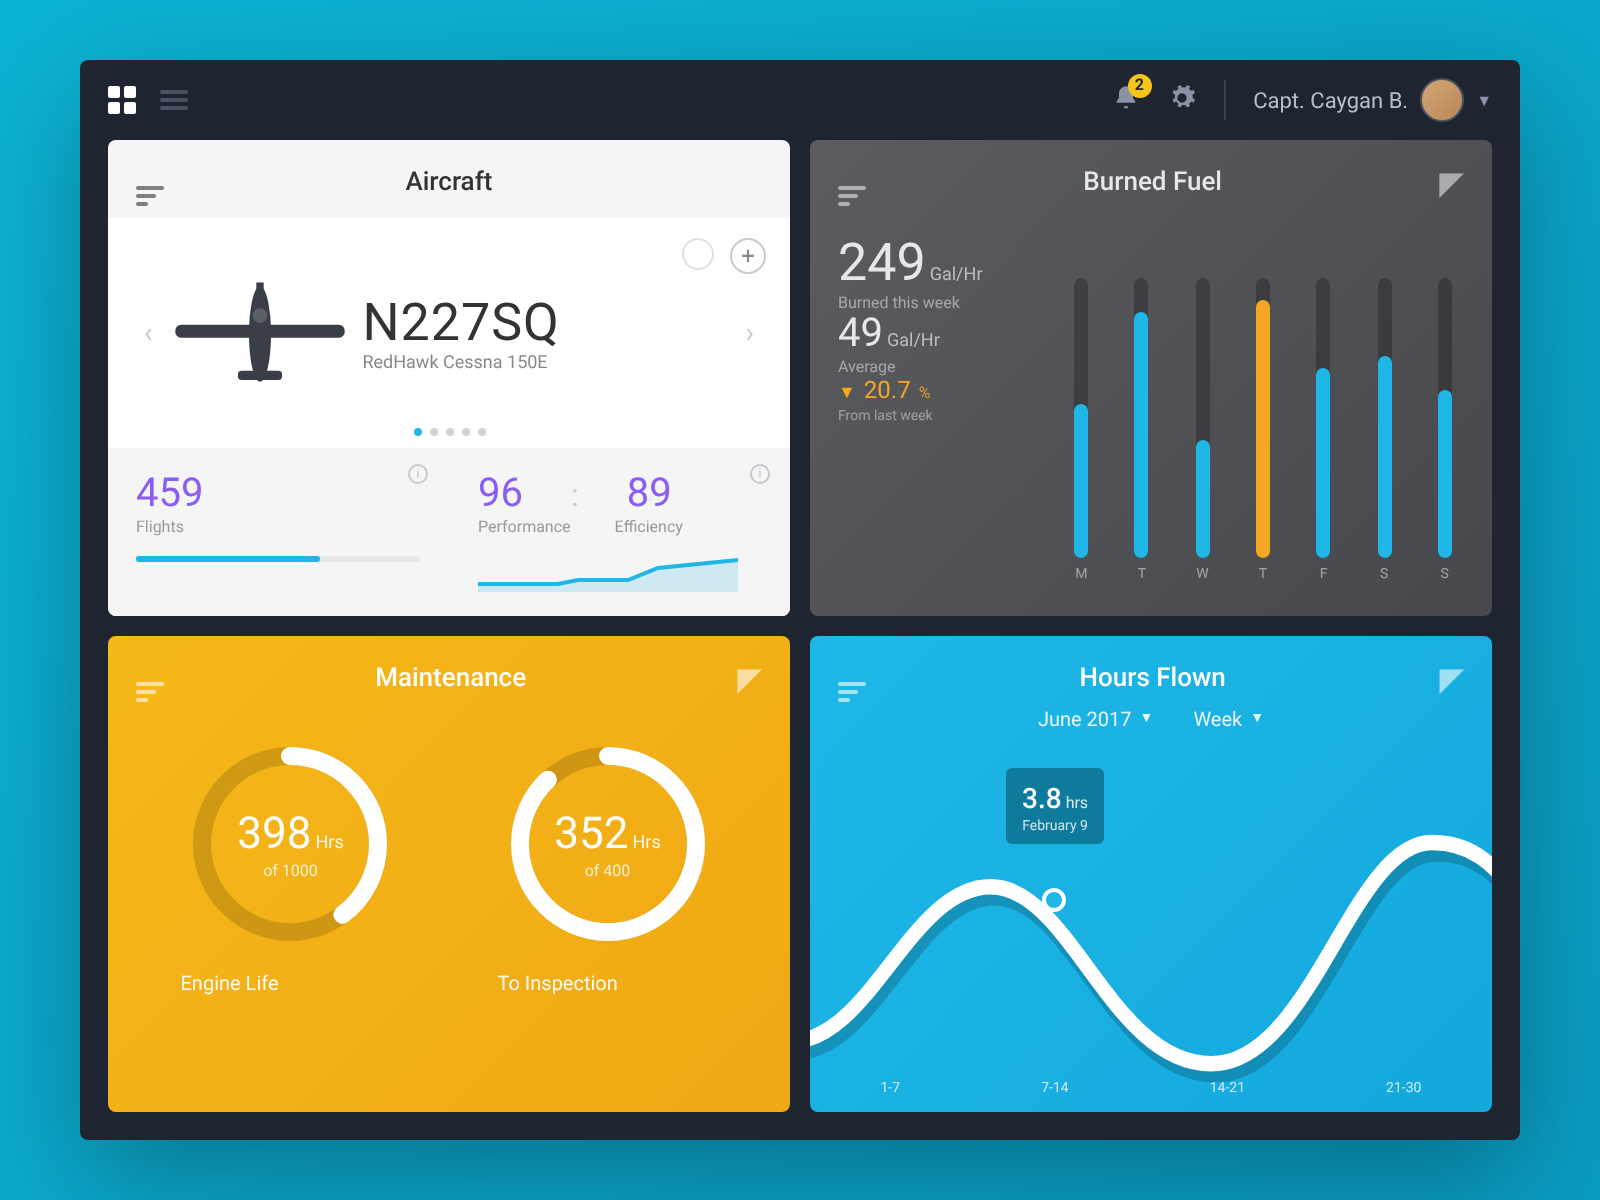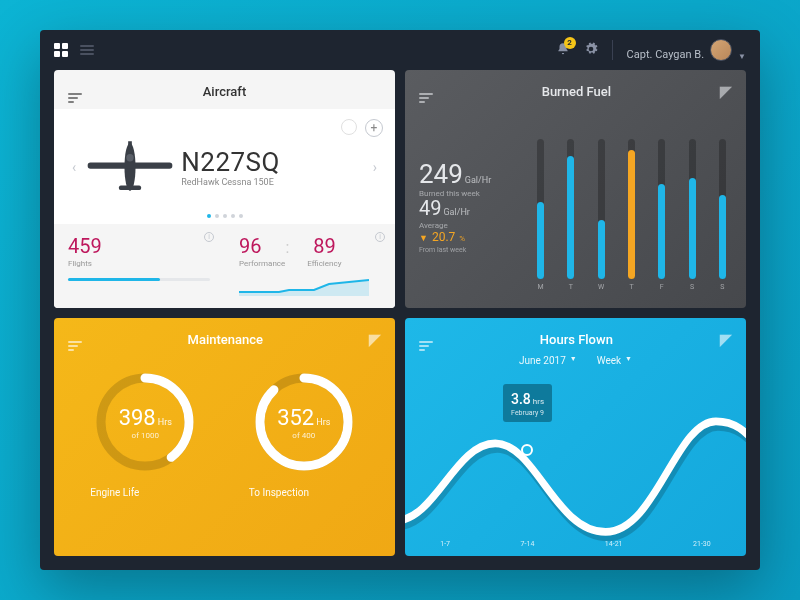--- a/index.html
+++ b/index.html
@@ -9,21 +9,21 @@
 .tb-left{display:flex;gap:12px;align-items:center}
 .tb-right{display:flex;gap:14px;align-items:center}
 .grid-icon{width:14px;height:14px;display:grid;grid-template-columns:1fr 1fr;gap:2px;cursor:pointer}
 .grid-icon span{background:#fff;border-radius:1px}
 .list-icon{width:14px;height:10px;display:flex;flex-direction:column;justify-content:space-between;cursor:pointer}
 .list-icon span{height:2px;background:#4a5160;border-radius:1px}
 .bell{position:relative;color:#8a92a5;cursor:pointer}
 .badge{position:absolute;top:-4px;right:-6px;background:#f5c518;color:#1e2530;font-size:8px;font-weight:700;width:12px;height:12px;border-radius:50%;display:flex;align-items:center;justify-content:center}
 .gear{color:#8a92a5;cursor:pointer}
 .divider{width:1px;height:20px;background:#3a4152}
-.user{color:#b8bfc9;font-size:11px;display:flex;align-items:flex-end;gap:6px;cursor:pointer}
+.user{color:#b8bfc9;font-size:11px;display:flex;align-items:center;gap:6px;cursor:pointer}
 .avatar{width:22px;height:22px;border-radius:50%;background:linear-gradient(135deg,#d4a574,#b8875a);border:1px solid #4a5160}
 .chev{color:#8a92a5;font-size:8px}
 .grid{flex:1;display:grid;grid-template-columns:1fr 1fr;grid-template-rows:1fr 1fr;gap:10px;padding:0 14px 14px}
 .card{border-radius:4px;position:relative;overflow:hidden}
 .card-hdr{display:flex;align-items:center;justify-content:space-between;padding:10px 14px 6px}
 .card-hdr .filter{color:inherit;opacity:.6;cursor:pointer}
 .card-hdr .title{font-size:13px;font-weight:500}
 .card-hdr .corner{cursor:pointer;opacity:.6}
 
 .c-aircraft{background:#f5f5f5;color:#333;display:flex;flex-direction:column}
@@ -34,31 +34,31 @@
 .ac-reg{font-size:26px;font-weight:400;color:#333;letter-spacing:.5px}
 .ac-model{font-size:9px;color:#888}
 .ac-add{position:absolute;top:10px;right:12px;width:18px;height:18px;border:1px solid #c5c9d0;border-radius:50%;display:flex;align-items:center;justify-content:center;color:#888;font-size:12px;cursor:pointer}
 .ac-marker{position:absolute;top:10px;right:38px;width:16px;height:16px;border:1px solid #e0e0e0;border-radius:50%}
 .ac-dots{position:absolute;bottom:6px;left:50%;transform:translateX(-50%);display:flex;gap:4px}
 .ac-dots span{width:4px;height:4px;border-radius:50%;background:#d0d4da}
 .ac-dots span.active{background:#1fb6e8}
 .ac-bot{flex:1;display:flex;gap:1px}
 .ac-cell{flex:1;background:#f5f5f5;padding:10px 14px 8px;position:relative}
 .ac-cell .info{position:absolute;top:8px;right:10px;width:10px;height:10px;border:1px solid #c5c9d0;border-radius:50%;font-size:7px;color:#c5c9d0;display:flex;align-items:center;justify-content:center}
-.ac-val{font-size:20px;font-weight:400;color:#be185d}
+.ac-val{font-size:20px;font-weight:400;color:#8b5cf6}
 .ac-lbl{font-size:8px;color:#999;margin-top:1px}
 .ac-bar{margin-top:10px;height:3px;background:#e5e7ea;border-radius:2px;position:relative}
 .ac-bar-fill{position:absolute;left:0;top:0;height:100%;background:#1fb6e8;border-radius:2px}
 .ac-pair{display:flex;gap:24px;align-items:baseline}
 .ac-pair .sep{color:#ccc;font-size:16px}
 .ac-spark{margin-top:10px;height:18px}
 
 .c-fuel{background:linear-gradient(135deg,#5a5c60,#46484c);color:#e5e7ea}
 .fuel-body{display:flex;padding:4px 14px 10px;gap:12px;height:calc(100% - 32px)}
-.fuel-left{width:100px;display:flex;flex-direction:column;justify-content:center;padding:6px 0 10px}
+.fuel-left{width:100px;display:flex;flex-direction:column;justify-content:flex-start;padding:6px 0 10px}
 .fuel-stat .big{font-size:26px;font-weight:400;line-height:1}
 .fuel-stat .unit{font-size:9px;opacity:.7;margin-left:2px}
 .fuel-stat .sub{font-size:8px;opacity:.55;margin-top:2px}
 .fuel-delta{font-size:12px;color:#f5a623;display:flex;align-items:baseline;gap:4px}
 .fuel-delta .arr{font-size:9px}
 .fuel-delta .pct{font-size:8px;opacity:.9}
 .fuel-delta-sub{font-size:7px;opacity:.5;margin-top:2px}
 .fuel-bars{flex:1;display:flex;align-items:flex-end;gap:11px;padding-bottom:14px;position:relative}
 .fuel-col{flex:1;display:flex;flex-direction:column;align-items:center;gap:4px}
 .fuel-track{width:7px;height:140px;background:rgba(0,0,0,.25);border-radius:4px;position:relative}

